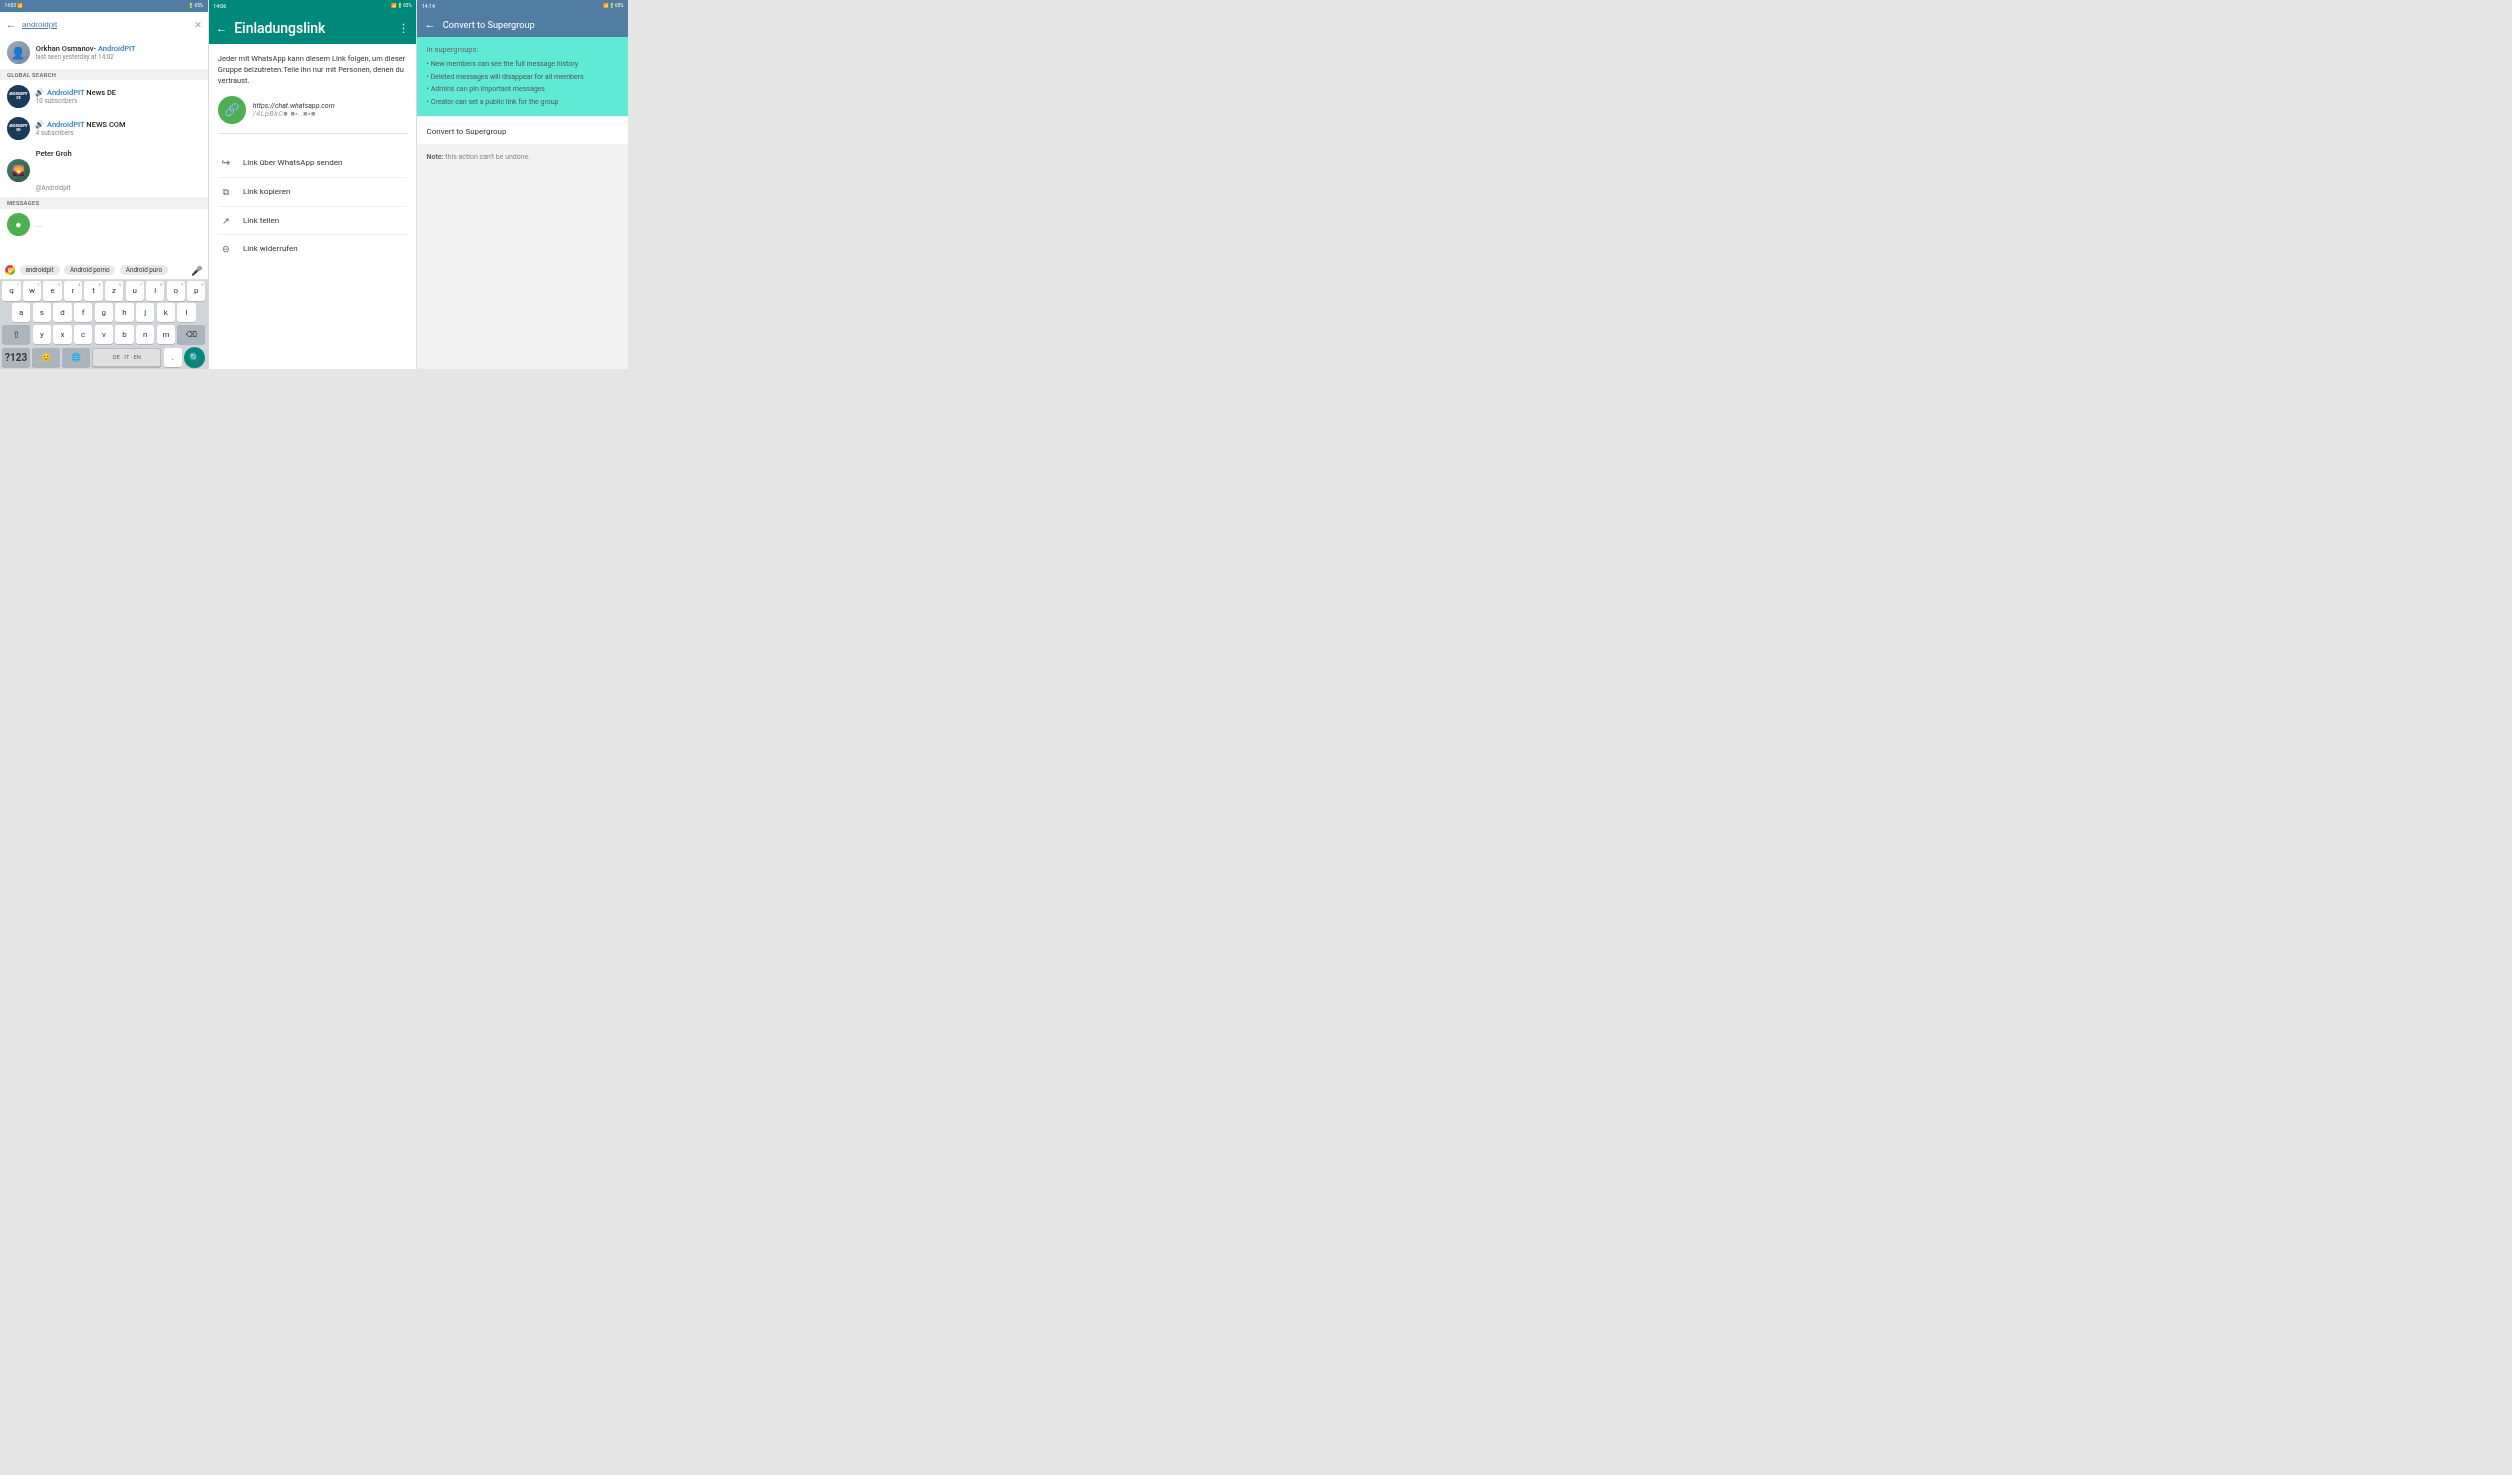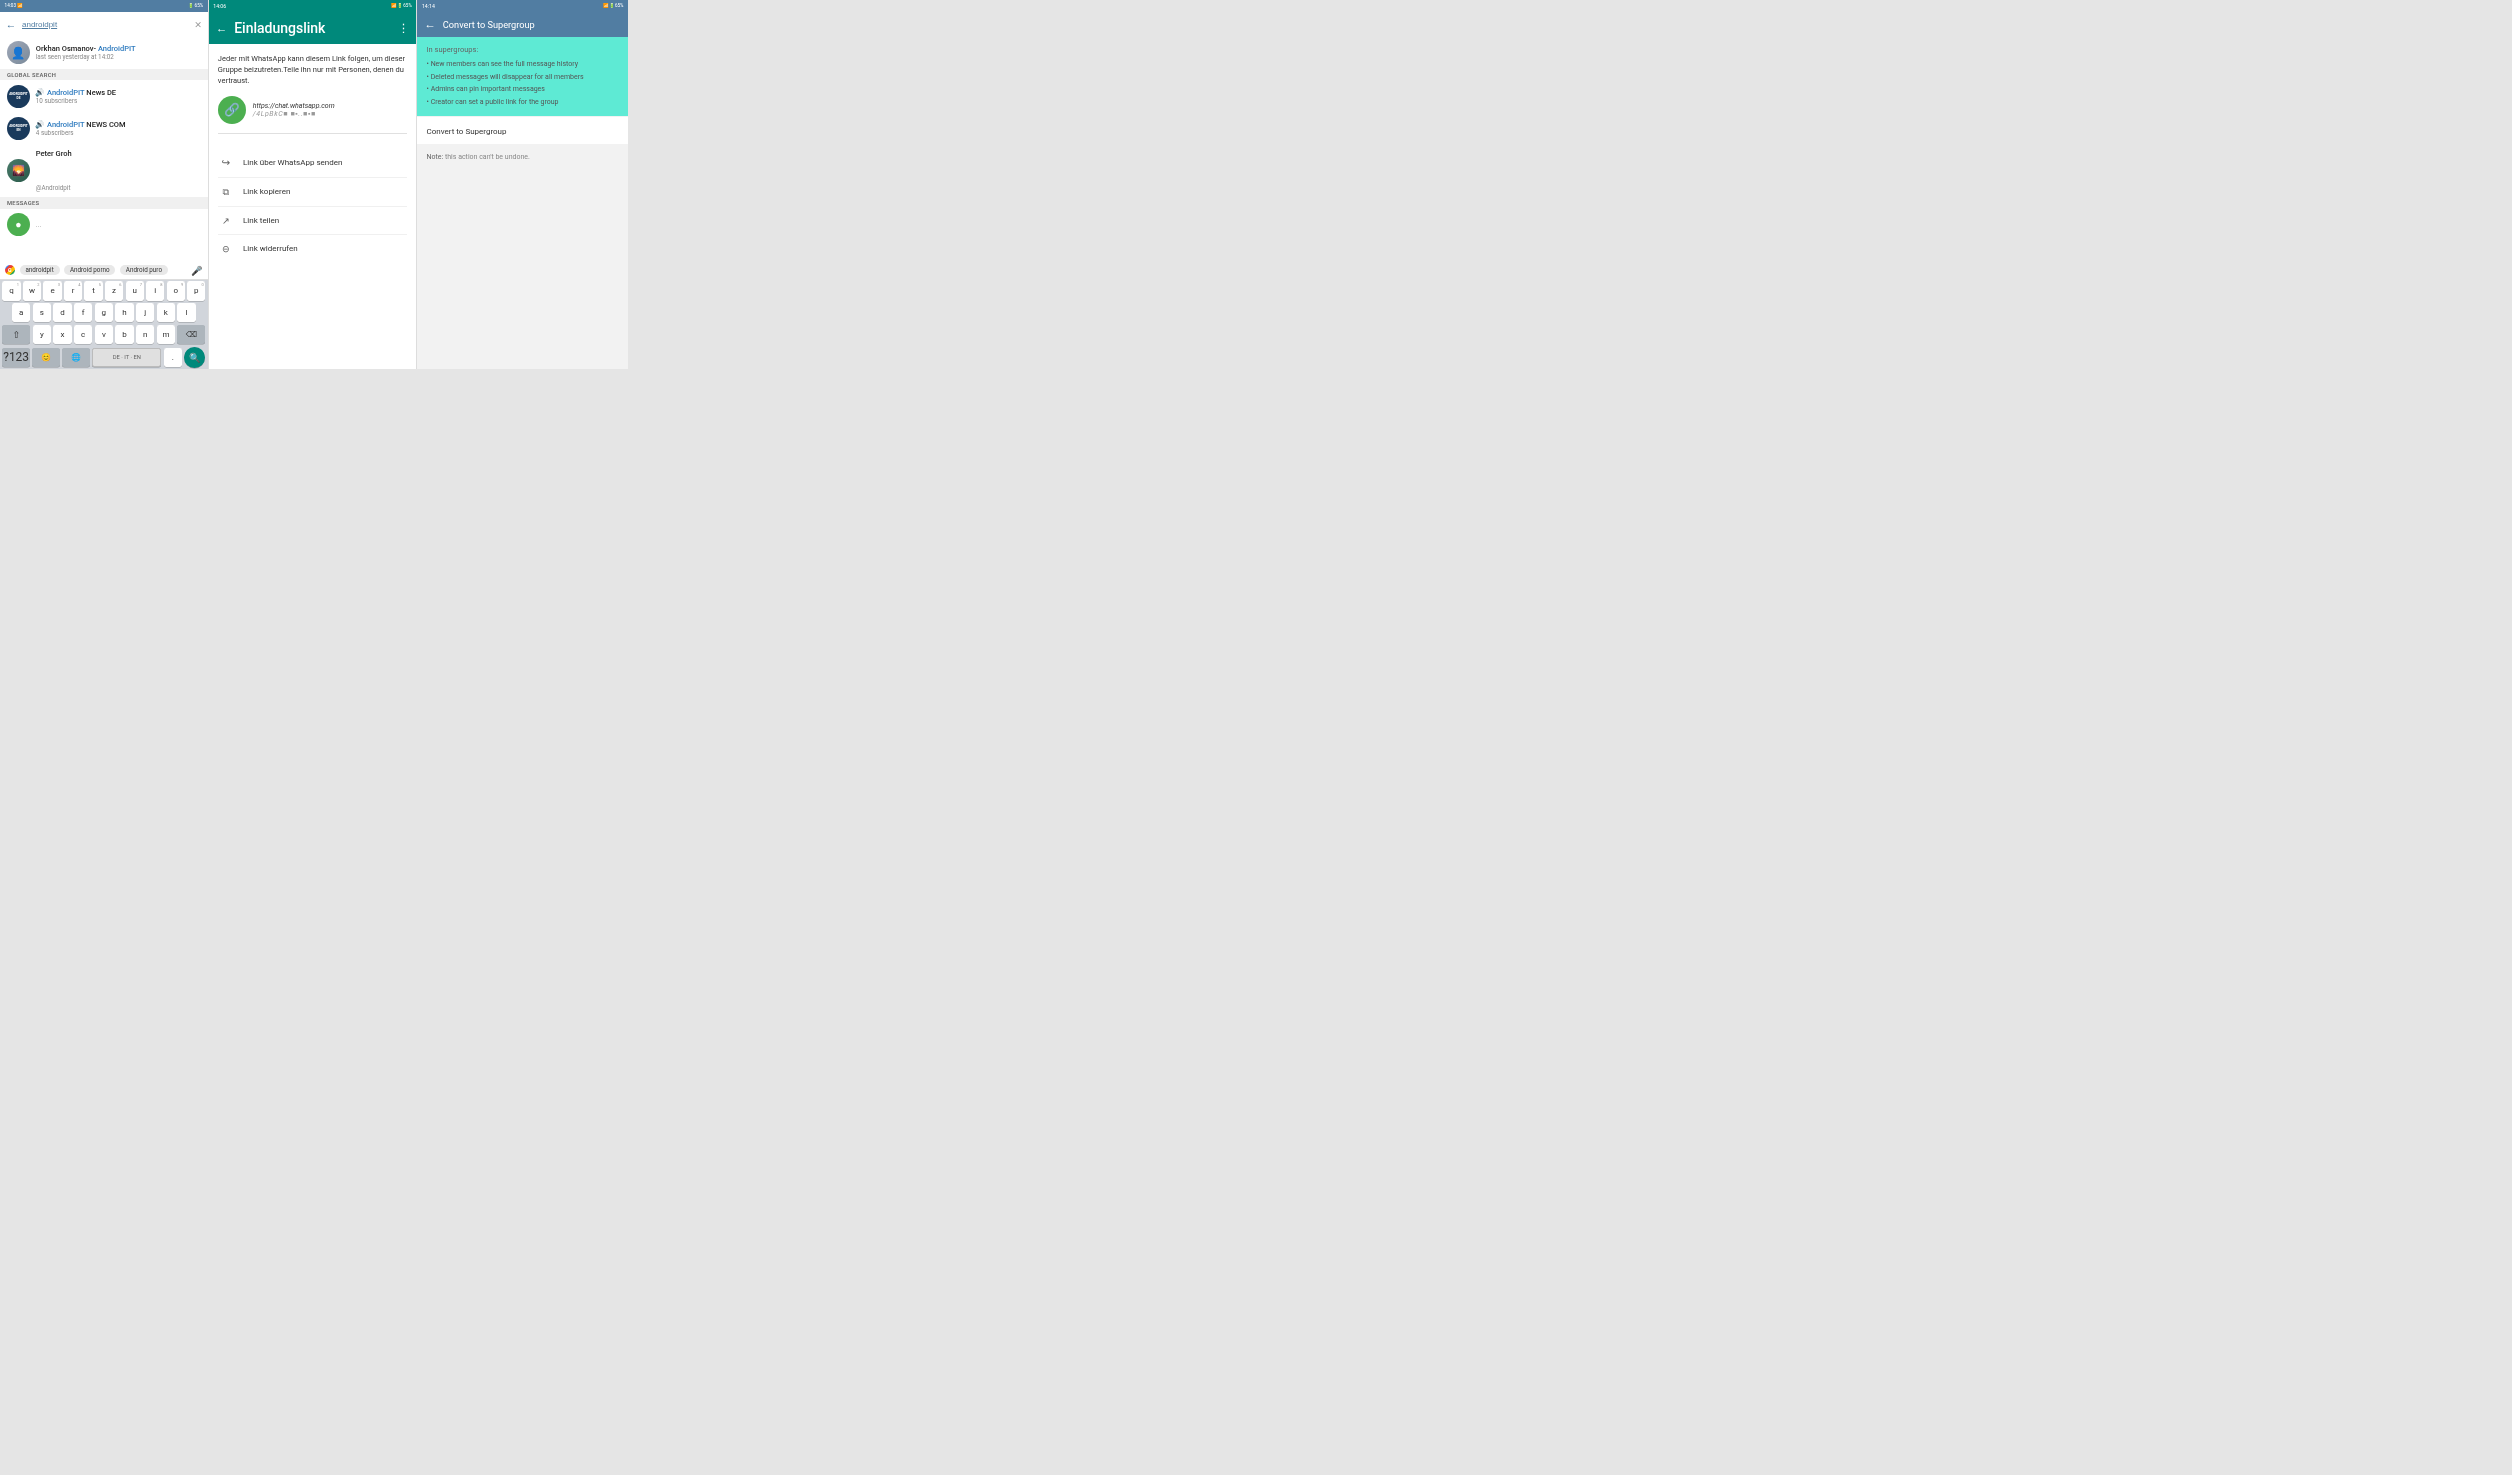--- a/index.html
+++ b/index.html
@@ -226,21 +226,21 @@
       max-width: 21px;
       height: 21px;
       font-size: 9.2px;
     }
     .key-shift {
       font-size: 9.2px;
     }
     .key-backspace {
       font-size: 8px;
     }
-    .key-123 { font-size: 12px; }
+    .key-123 { font-size: 10px; font-weight: bold; }
     .key-emoji { font-size: 8px; }
     .key-globe { font-size: 8px; }
     .key-bottom-row {
       display: flex;
       justify-content: center;
       padding: 1.2px 2.3px;
       gap: 2.3px;
       align-items: center;
     }
 
@@ -400,21 +400,21 @@
       color: #333;
     }
     .note-section {
       background: #f2f2f2;
       padding: 5.8px 9.2px;
     }
     .note-text {
       font-size: 7px;
       color: #888;
     }
-    .note-bold { font-weight: normal; color: #666; }
+    .note-bold { font-weight: bold; color: #666; }
 
     
     .status-icons { display: flex; align-items: center; gap: 1.2px; font-size: 4.6px; }
   </style>
 </head>
 <body>
 
 <div class="panel">
 
   <div class="tg-status">

